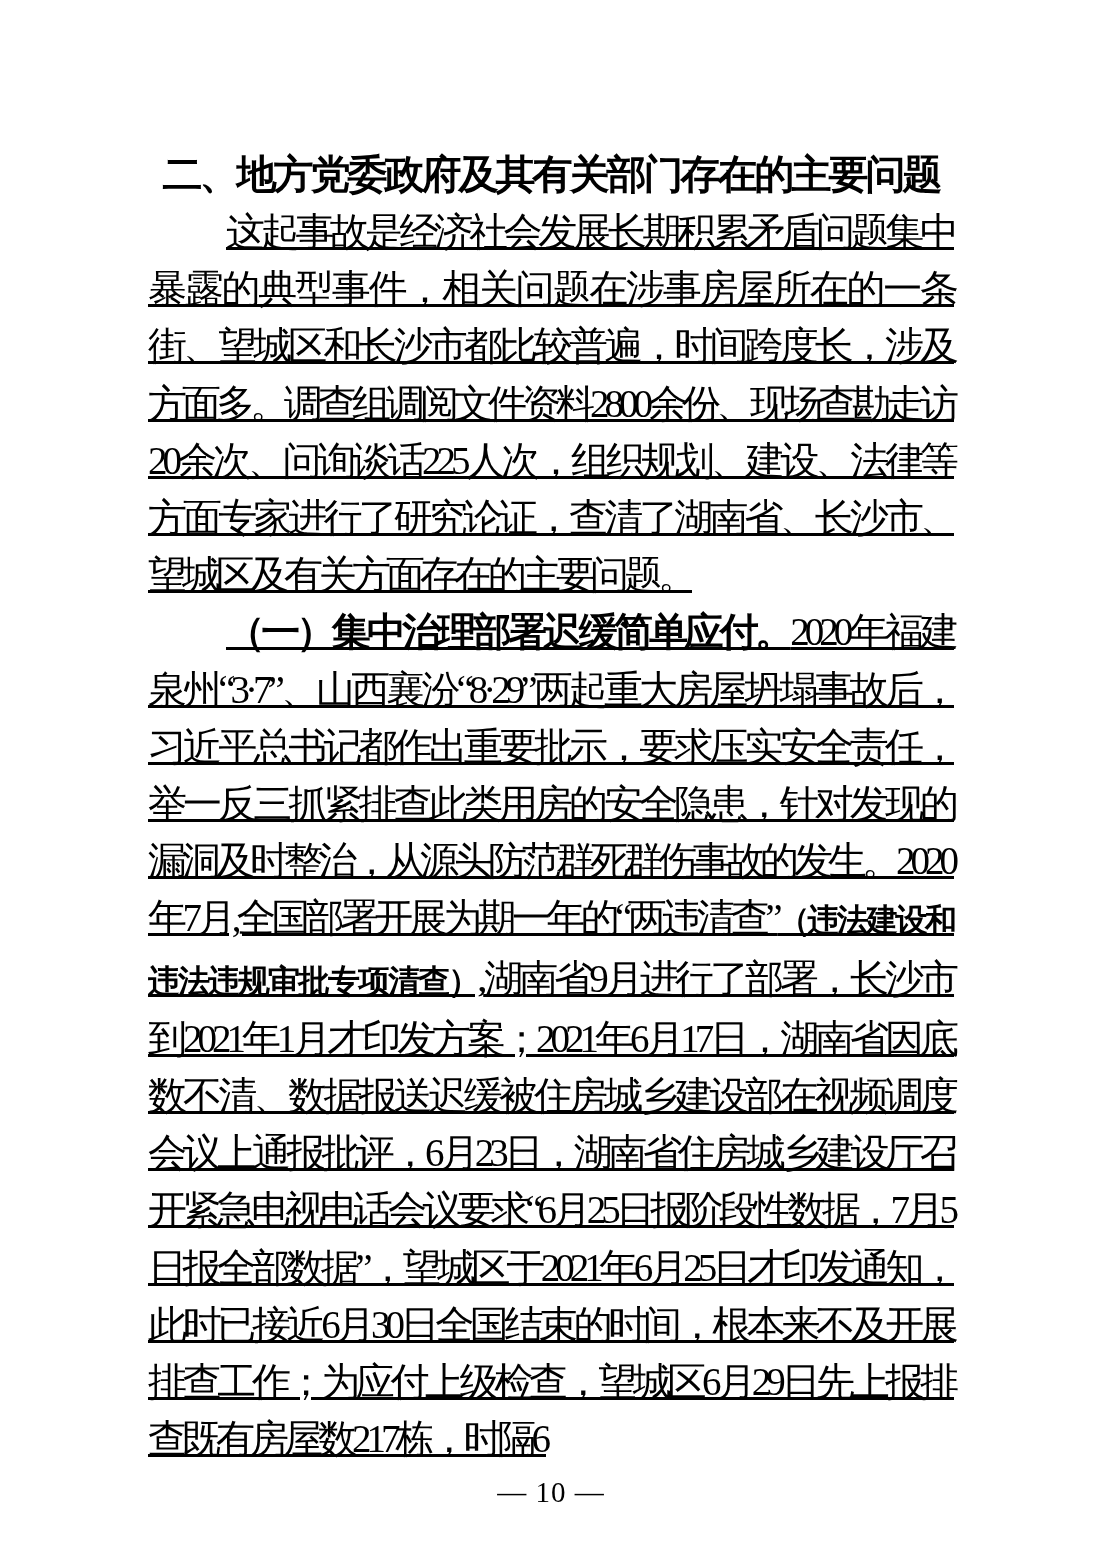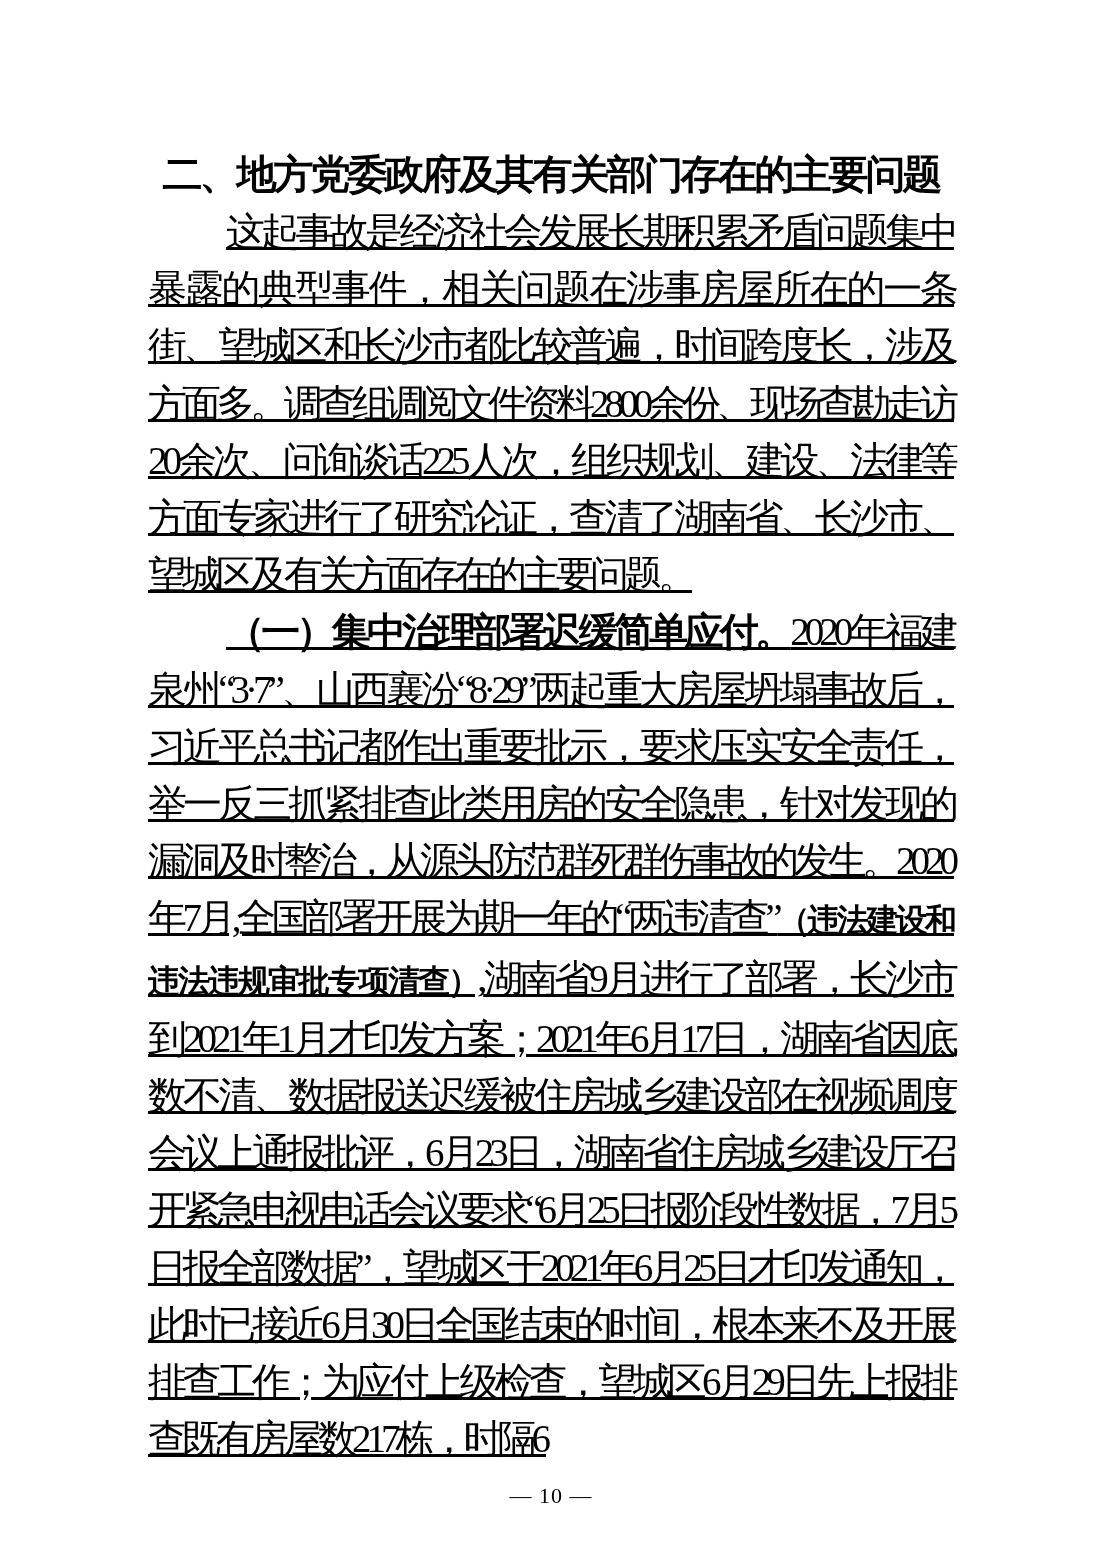--- a/index.html
+++ b/index.html
@@ -45,21 +45,21 @@
     font-size: 32px;
     font-weight: 700;
     letter-spacing: -3px;
   }
   .page-number {
     position: absolute;
     left: 0;
     right: 0;
     bottom: 50px;
     text-align: center;
-    font-size: 22px;
+    font-size: 29px;
     letter-spacing: 1px;
     font-family: "Liberation Serif", serif;
   }
 </style>
 </head>
 <body>
 
 <div class="page">
 
   <h1 class="heading">二、地方党委政府及其有关部门存在的主要问题</h1>

